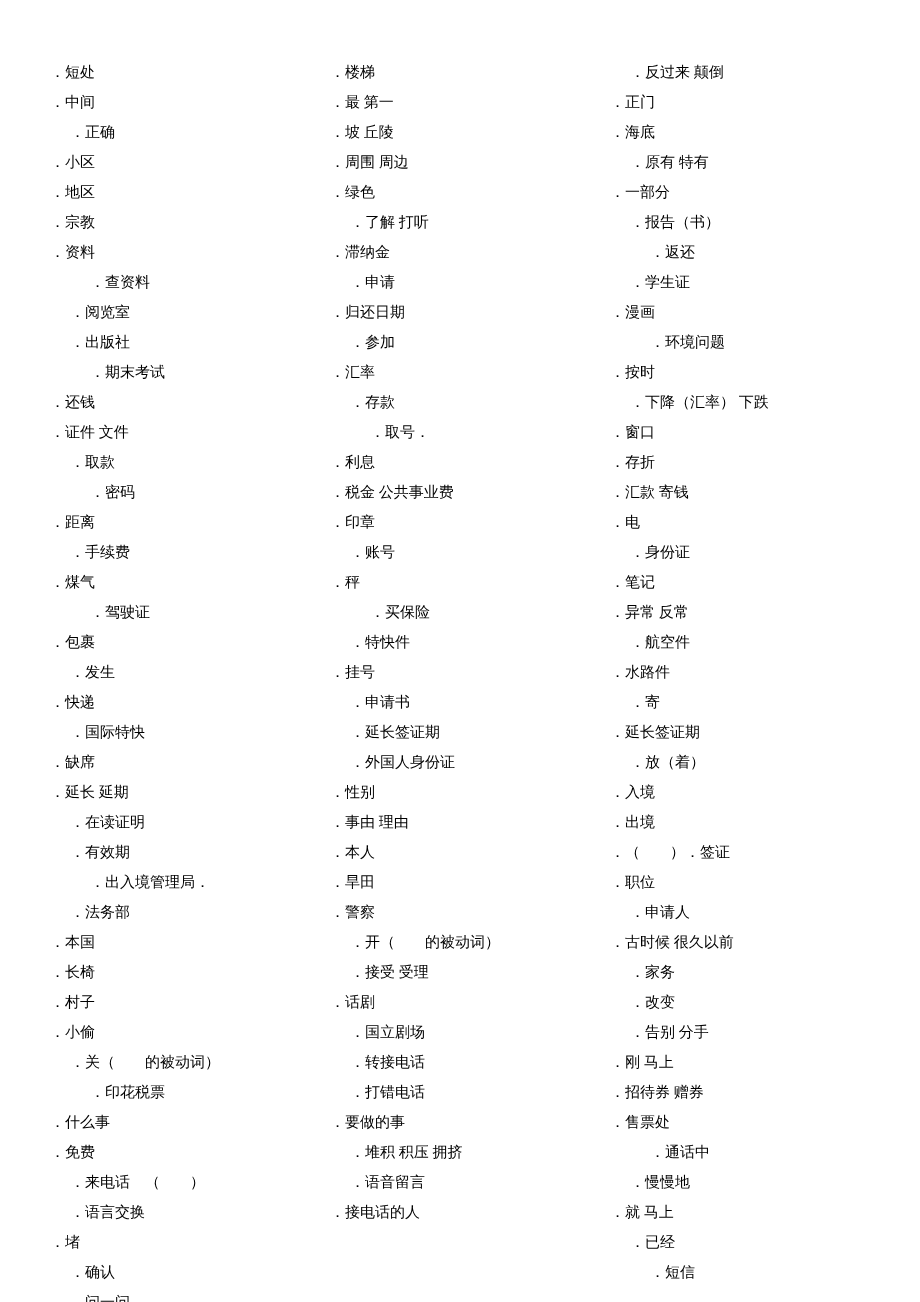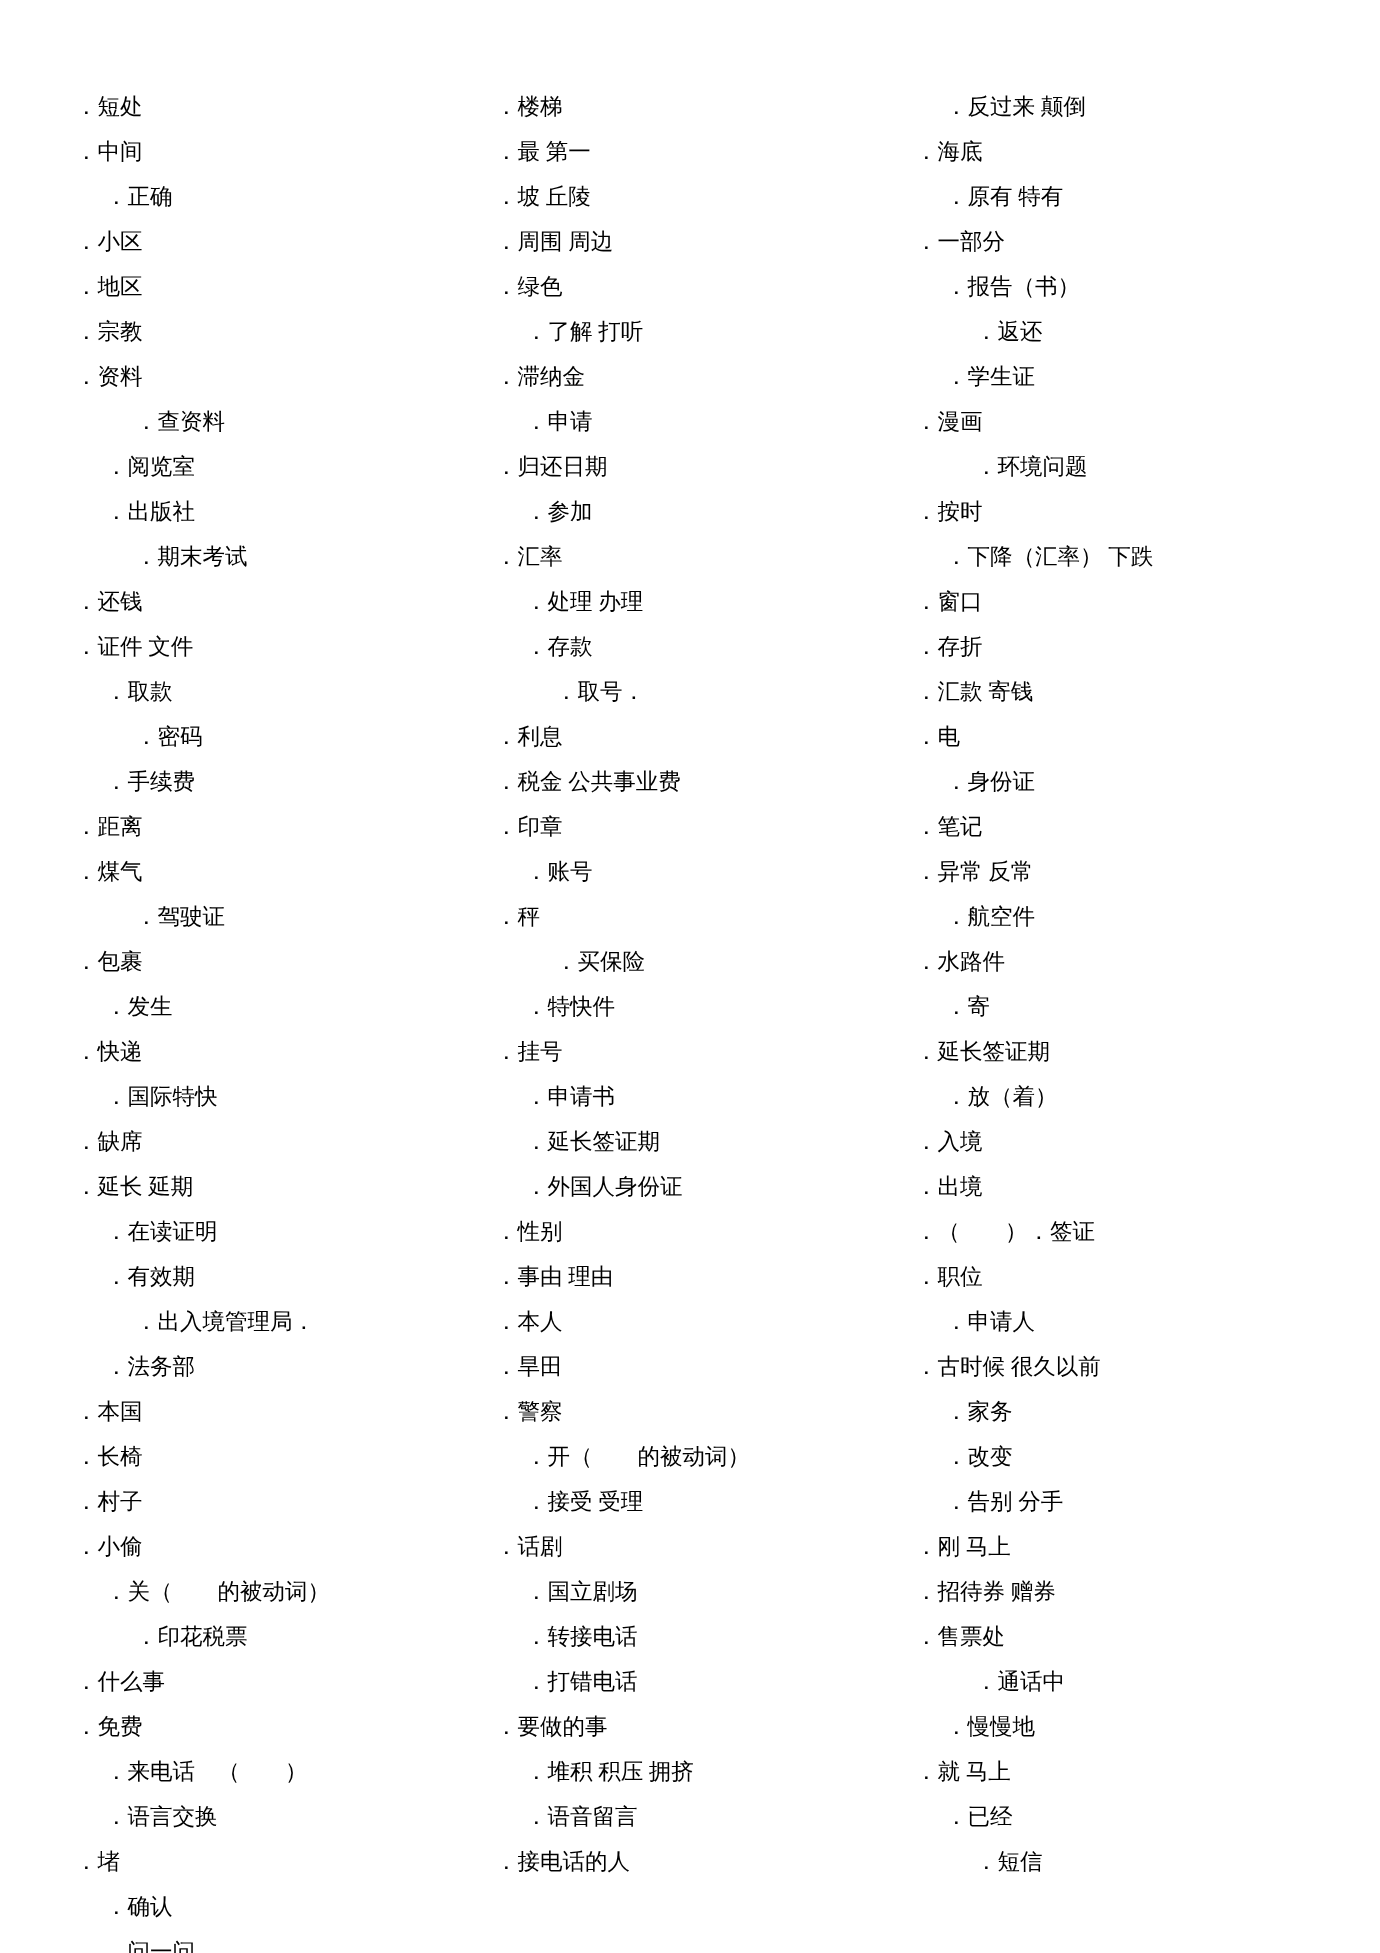--- a/index.html
+++ b/index.html
@@ -55,22 +55,22 @@
       <div class="item">宗教</div>
       <div class="item">资料</div>
       <div class="item indent2">查资料</div>
       <div class="item indent1">阅览室</div>
       <div class="item indent1">出版社</div>
       <div class="item indent2">期末考试</div>
       <div class="item">还钱</div>
       <div class="item">证件  文件</div>
       <div class="item indent1">取款</div>
       <div class="item indent2">密码</div>
+      <div class="item">距离</div>
       <div class="item indent1">手续费</div>
-      <div class="item">距离</div>
       <div class="item">煤气</div>
       <div class="item indent2">驾驶证</div>
       <div class="item">包裹</div>
       <div class="item indent1">发生</div>
       <div class="item">快递</div>
       <div class="item indent1">国际特快</div>
       <div class="item">缺席</div>
       <div class="item">延长  延期</div>
       <div class="item indent1">在读证明</div>
       <div class="item indent1">有效期</div>
@@ -95,21 +95,20 @@
       <div class="item">最  第一</div>
       <div class="item">坡  丘陵</div>
       <div class="item">周围  周边</div>
       <div class="item">绿色</div>
       <div class="item indent1">了解  打听</div>
       <div class="item">滞纳金</div>
       <div class="item indent1">申请</div>
       <div class="item">归还日期</div>
       <div class="item indent1">参加</div>
       <div class="item">汇率</div>
-      <div class="item indent1">处理  办理</div>
       <div class="item indent1">存款</div>
       <div class="item indent2">取号．</div>
       <div class="item">利息</div>
       <div class="item">税金  公共事业费</div>
       <div class="item">印章</div>
       <div class="item indent1">账号</div>
       <div class="item">秤</div>
       <div class="item indent2">买保险</div>
       <div class="item indent1">特快件</div>
       <div class="item">挂号</div>
@@ -127,20 +126,21 @@
       <div class="item indent1">国立剧场</div>
       <div class="item indent1">转接电话</div>
       <div class="item indent1">打错电话</div>
       <div class="item">要做的事</div>
       <div class="item indent1">堆积  积压  拥挤</div>
       <div class="item indent1">语音留言</div>
       <div class="item">接电话的人</div>
     </div>
     <div class="col">
       <div class="item indent1">反过来  颠倒</div>
+      <div class="item">正门</div>
       <div class="item">海底</div>
       <div class="item indent1">原有  特有</div>
       <div class="item">一部分</div>
       <div class="item indent1">报告（书）</div>
       <div class="item indent2">返还</div>
       <div class="item indent1">学生证</div>
       <div class="item">漫画</div>
       <div class="item indent2">环境问题</div>
       <div class="item">按时</div>
       <div class="item indent1">下降（汇率）  下跌</div>

